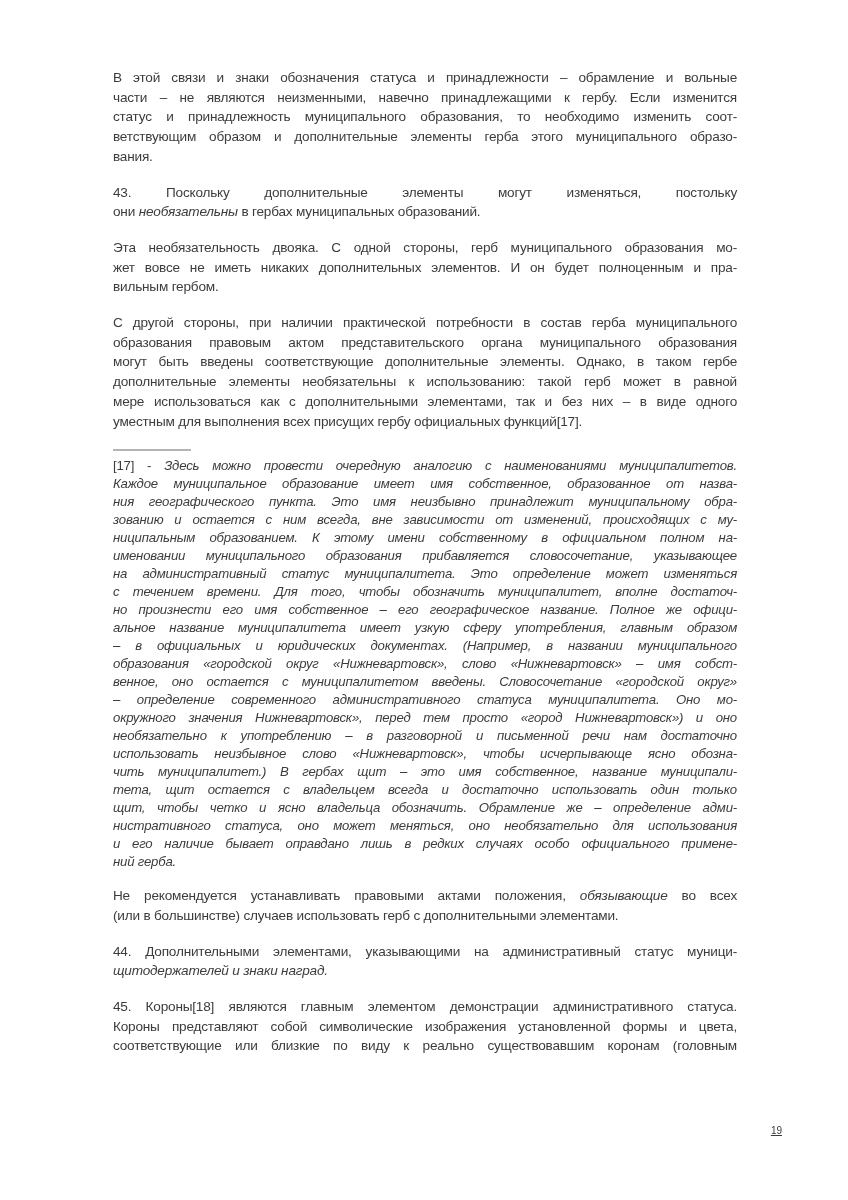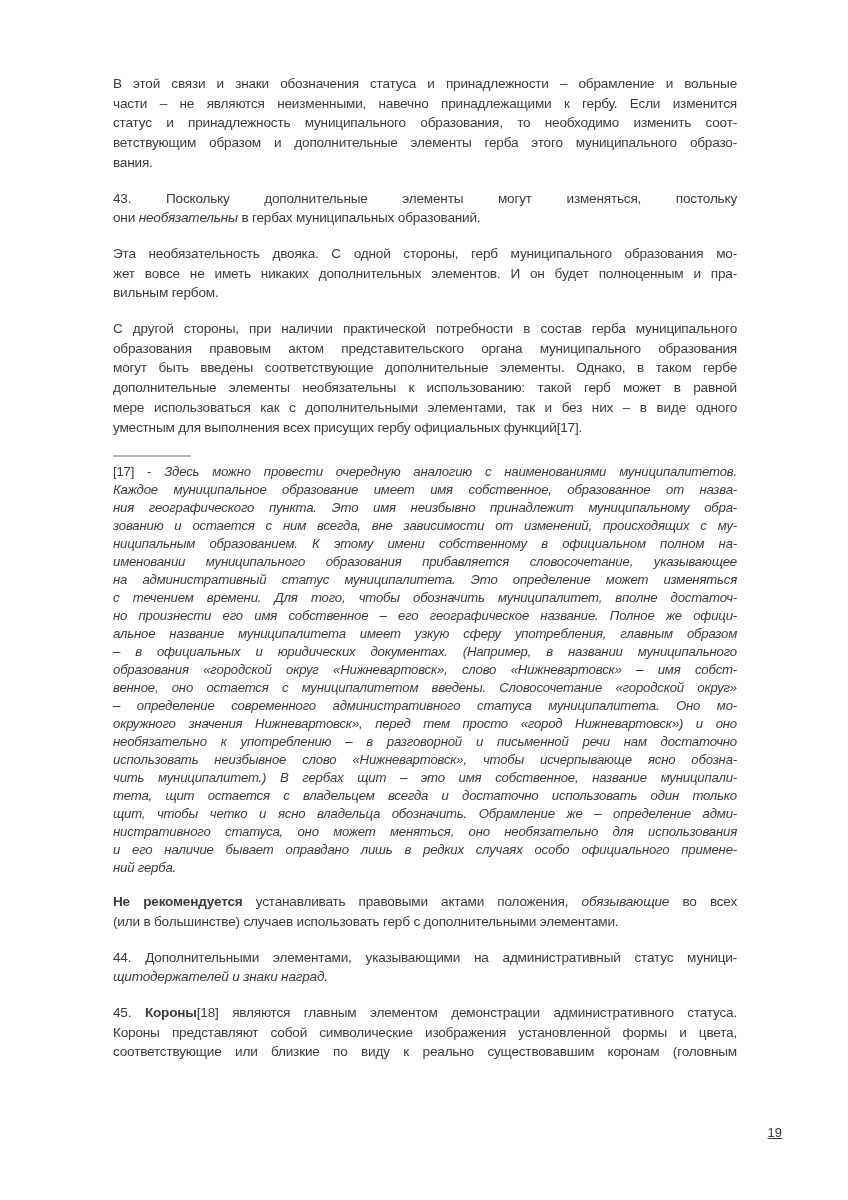--- a/index.html
+++ b/index.html
@@ -6,50 +6,50 @@
   body {
     width: 848px; height: 1200px;
     background: #ffffff;
     position: relative;
     overflow: hidden;
     font-family: "Liberation Sans", "DejaVu Sans", sans-serif;
     color: #3c3c3c;
   }
   .doc {
     position: absolute;
-    left: 113px; top: 74px;
+    left: 113px; top: 68px;
     width: 624px;
     font-size: 13.6px;
     line-height: 19.7px;
     letter-spacing: -0.2px;
   }
   .para { margin: 0 0 16px 0; }
   .para.tight-bottom { margin-bottom: 18px; }
   .line {
     text-align: justify;
     text-align-last: justify;
   }
   .line.last-left { text-align-last: left; }
   .it { font-style: italic; }
-  .bd { font-weight: bold; }
+  .bd { font-weight: normal; }
   .fn-rule {
     width: 78px; height: 2px;
     background: #b4b4b4;
     margin: 0 0 6px 0;
   }
   .para.footnote {
     font-size: 13.2px;
     line-height: 18px;
     margin-bottom: 15px;
   }
   .page-number {
     position: absolute;
     top: 1125px;
     right: 66px;
-    font-size: 13px;
+    font-size: 10px;
     color: #3c3c3c;
     text-decoration: underline;
   }
 </style>
 </head>
 <body>
 
 <main>
   <div class="doc" id="doc">
       <div class="para">

